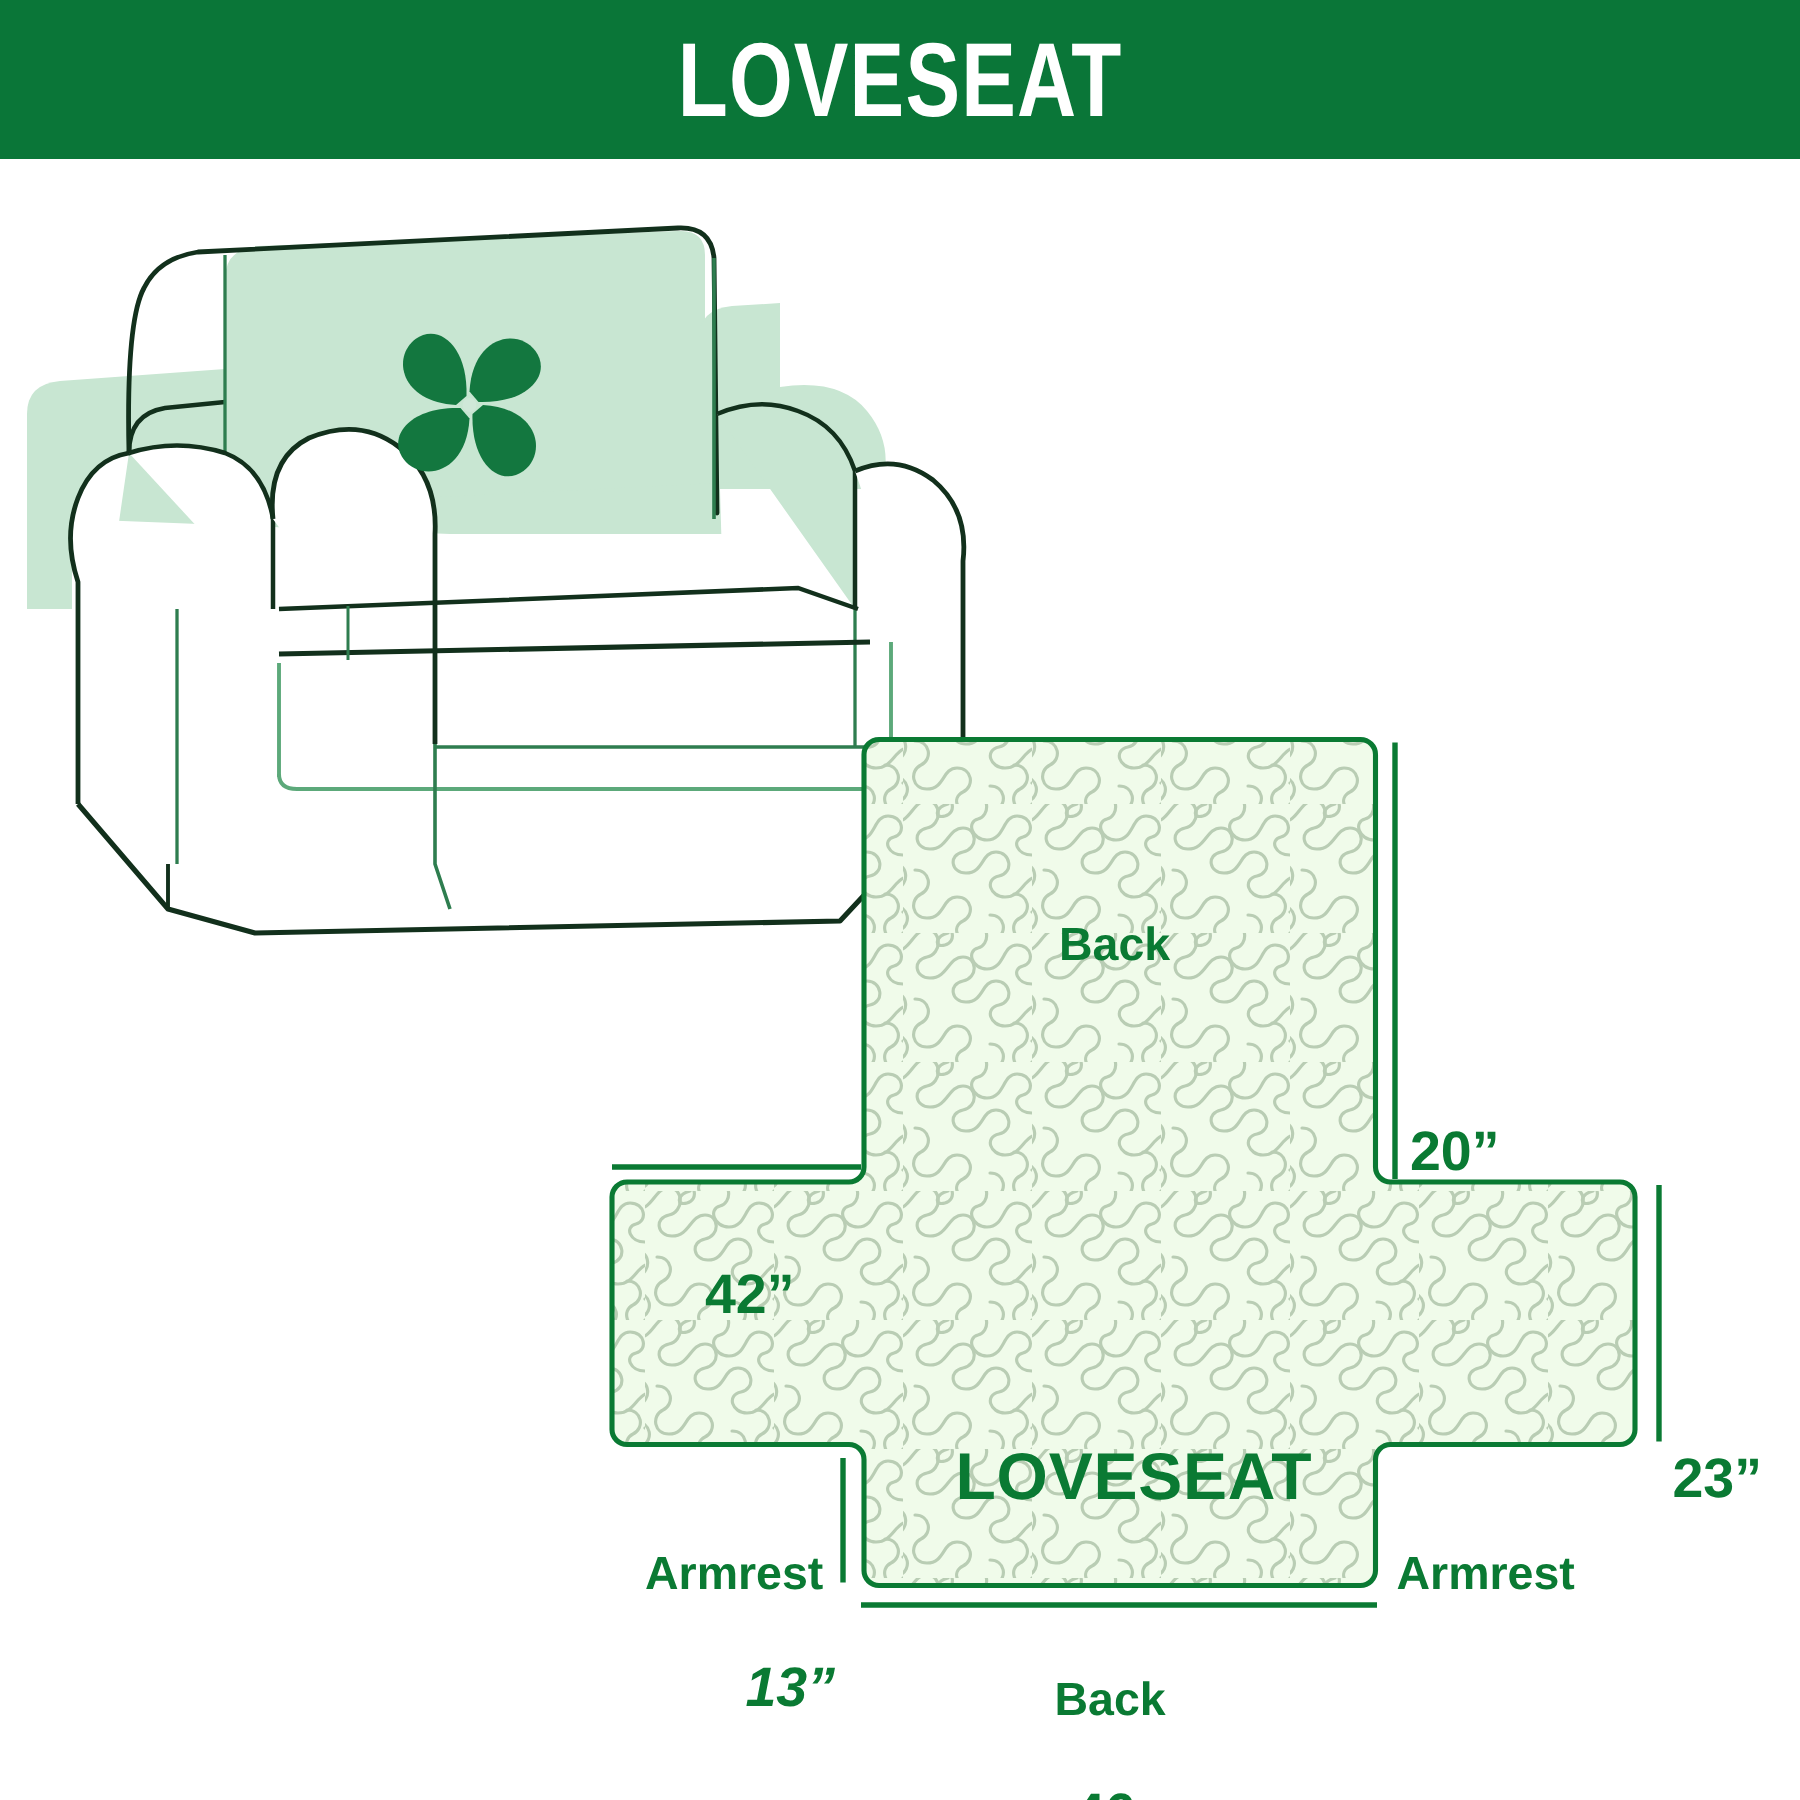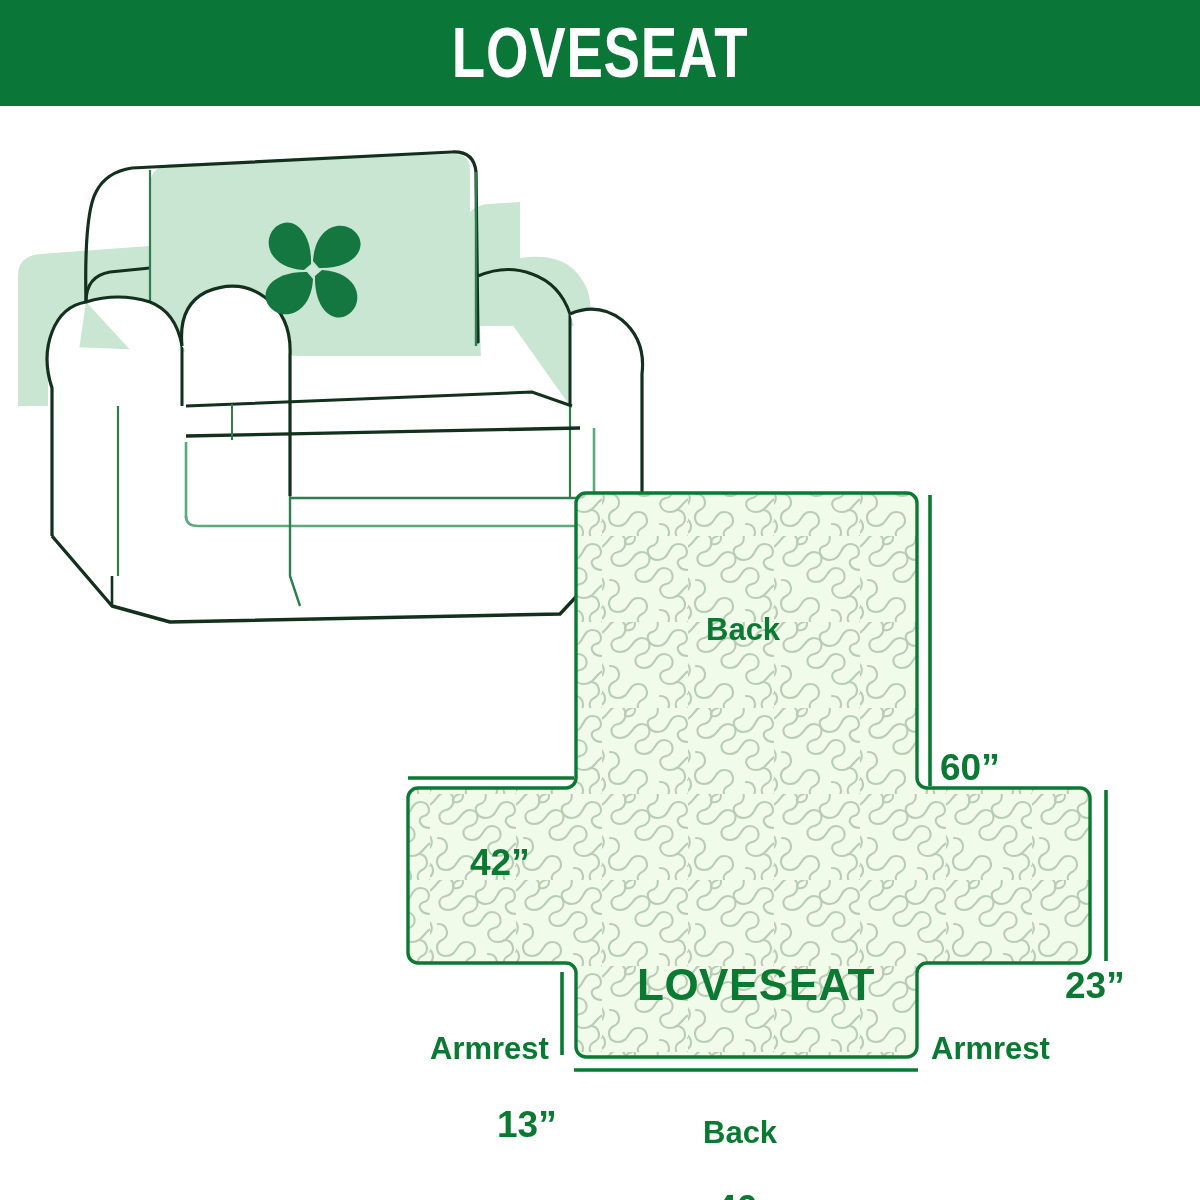--- a/index.html
+++ b/index.html
@@ -67,23 +67,23 @@
   #label-back      { left: 706px; top: 508px; }
   #label-front     { left: 703px; top: 1011px; }
   #label-armrest-l { left: 430px; top: 927px; }
   #label-armrest-r { left: 931px; top: 927px; }
   #label-loveseat  {
     left: 637px; top: 857px;
     font-size: 44px; letter-spacing: 0.5px;
   }
 
   #dim-40 { left: 940px; top: 643px; }
-  #dim-23 { left: 1065px; top: 861px; }
+  #dim-23 { left: 1115px; top: 861px; }
   #dim-24 { left: 470px; top: 738px; }
-  #dim-13 { left: 497px; top: 1000px; }
+  #dim-13 { left: 497px; top: 1000px; font-style: italic; }
   #dim-46 { left: 716px; top: 1084px; }
 </style>
 </head>
 <body>
 
 <div id="header-banner">
   <div id="header-title">LOVESEAT</div>
 </div>
 
 <div id="stage">
@@ -205,19 +205,19 @@
       <line x1="574" y1="964" x2="918" y2="964"></line>
     </g>
   </svg>
 
   <div class="panel-label" id="label-back">Back</div>
   <div class="panel-label" id="label-front">Back</div>
   <div class="panel-label" id="label-armrest-l">Armrest</div>
   <div class="panel-label" id="label-armrest-r">Armrest</div>
   <div class="panel-label" id="label-loveseat">LOVESEAT</div>
 
-  <div class="dim-label" id="dim-40">60”</div>
+  <div class="dim-label" id="dim-40">20”</div>
   <div class="dim-label" id="dim-24">42”</div>
   <div class="dim-label" id="dim-23">23”</div>
   <div class="dim-label" id="dim-13">13”</div>
   <div class="dim-label" id="dim-46">46</div>
 
 </div>
 
 </body></html>

